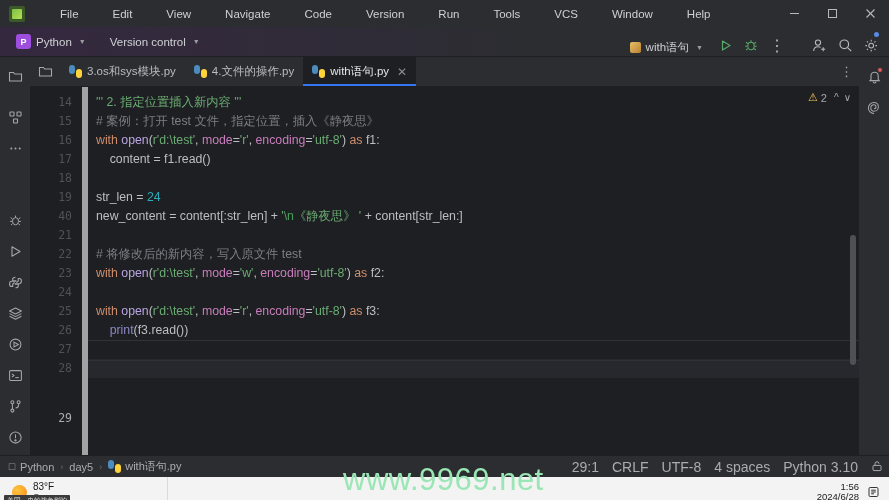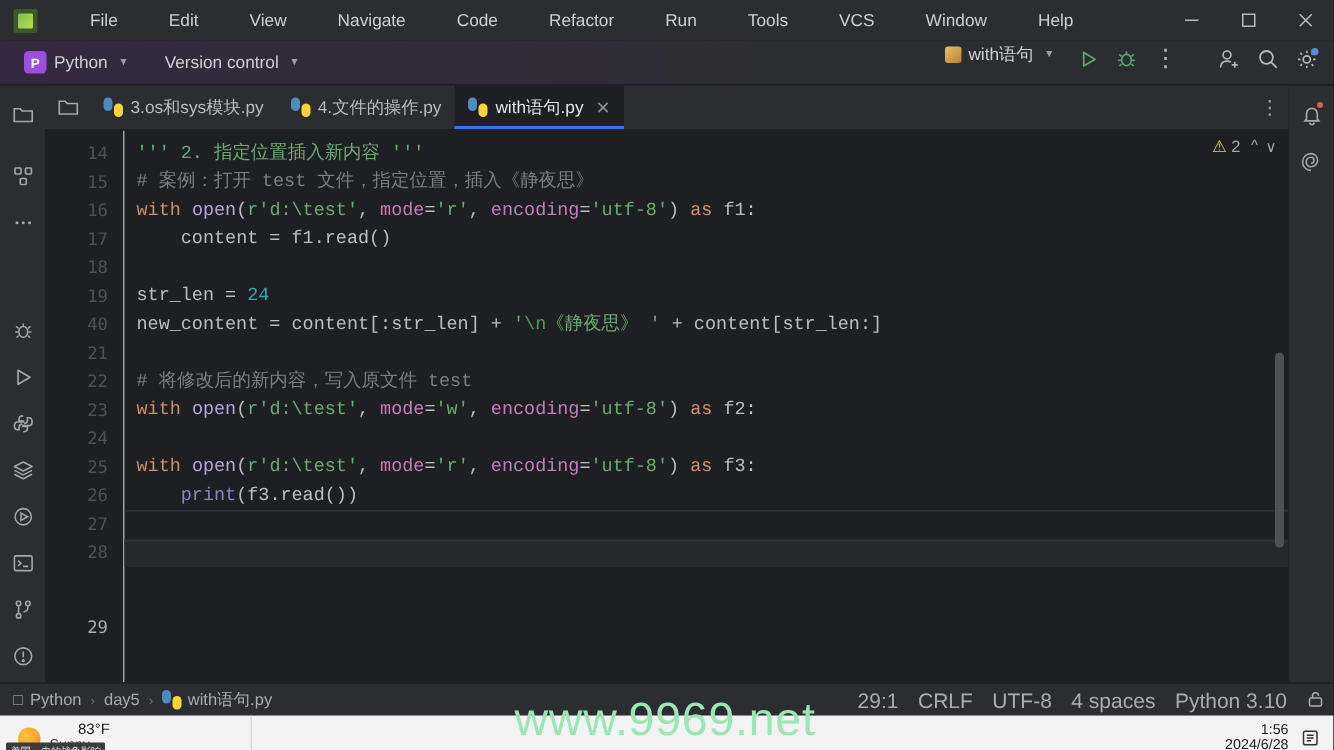--- a/index.html
+++ b/index.html
@@ -59,21 +59,21 @@
   .py-badge {
     width: 15px; height: 15px; border-radius: 3px;
     background: #9d4edd;
     color: #fff; font-size: 9px; font-weight: bold;
     display: flex; align-items: center; justify-content: center;
   }
   .tb-label { font-size: 11.5px; color: #cfd1d4; white-space: nowrap; }
   .chev { font-size: 7px; color: #9a9da1; margin-left: 2px; }
   .tb-right {
     position: absolute; right: 6px; top: 0; height: 30px;
-    display: flex; align-items: flex-start; gap: 2px;
+    display: flex; align-items: flex-end; gap: 2px;
   }
   .tb-icon {
     width: 24px; height: 24px; border-radius: 4px;
     display: flex; align-items: center; justify-content: center;
     color: #b6b8bb;
   }
   .run-cfg {
     display: flex; align-items: center; gap: 5px;
     padding: 2px 6px; border-radius: 4px; margin-right: 2px;
   }
@@ -147,23 +147,23 @@
   }
   .gutter .ln {
     height: 19px; line-height: 19px;
     font-family: "DejaVu Sans Mono", monospace;
     font-size: 11.5px; color: #4e5157;
     padding-right: 10px;
   }
   .gutter .ln.cur { color: #a9acb1; margin-top: 31px; }
   .code-lines {
     flex: 1; padding-top: 6px; position: relative;
-    font-family: Liberation Mono, monospace;
+    font-family: Liberation Sans, sans-serif;
     font-size: 12.3px;
-    border-left: 1px solid #a3a3a3;
+    border-left: 6px solid #a3a3a3;
     min-width: 0;
   }
   .cl { height: 19px; line-height: 19px; padding-left: 8px; white-space: pre; }
   .cl.cur { background: #26282e; }
   .cl.cur::after {
     content: ""; position: absolute; left: 0; right: 0;
     height: 19px; margin-top: -19px;
     border-top: 1px solid #2f323a; border-bottom: 1px solid #2f323a;
     pointer-events: none;
   }
@@ -242,21 +242,21 @@
   .weather {
     display: flex; align-items: center; gap: 6px;
     padding-left: 12px; width: 167px; height: 30px;
   }
   .sun {
     width: 15px; height: 15px; border-radius: 50%;
     background: radial-gradient(circle at 35% 35%,#ffc43d,#f78c1e);
     flex: none;
   }
   .wx-txt { line-height: 1.05; }
-  .wx-temp { font-size: 10px; color: #1a1a1a; margin-left: 19px; }
+  .wx-temp { font-size: 10px; color: #1a1a1a; }
   .wx-cond { font-size: 9.5px; color: #444; }
   .news-badge {
     position: absolute; left: 4px; bottom: 0px;
     background: #3b3b3b; color: #e8e8e8;
     font-size: 7px; padding: 1px 3px; letter-spacing: -0.3px;
     white-space: nowrap; border-radius: 1px;
   }
   .tb-divider { width: 1px; height: 30px; background: #dadada; }
   .tb-blank { flex: 1; background: #f8f8f8; }
   .tray {
@@ -281,21 +281,21 @@
 
 <div id="app">
 
   <div class="menubar">
     <div class="app-logo"></div>
     <div class="menu-item">File</div>
     <div class="menu-item">Edit</div>
     <div class="menu-item">View</div>
     <div class="menu-item">Navigate</div>
     <div class="menu-item">Code</div>
-    <div class="menu-item">Refactor</div>
+    <div class="menu-item">Version</div>
     <div class="menu-item">Run</div>
     <div class="menu-item">Tools</div>
     <div class="menu-item">VCS</div>
     <div class="menu-item">Window</div>
     <div class="menu-item">Help</div>
 
     <div class="win-controls">
       <div class="win-btn">
         <svg width="11" height="11" viewBox="0 0 11 11">
             <line x1="1" y1="5.5" x2="10" y2="5.5" stroke="currentColor" stroke-width="1"></line>

